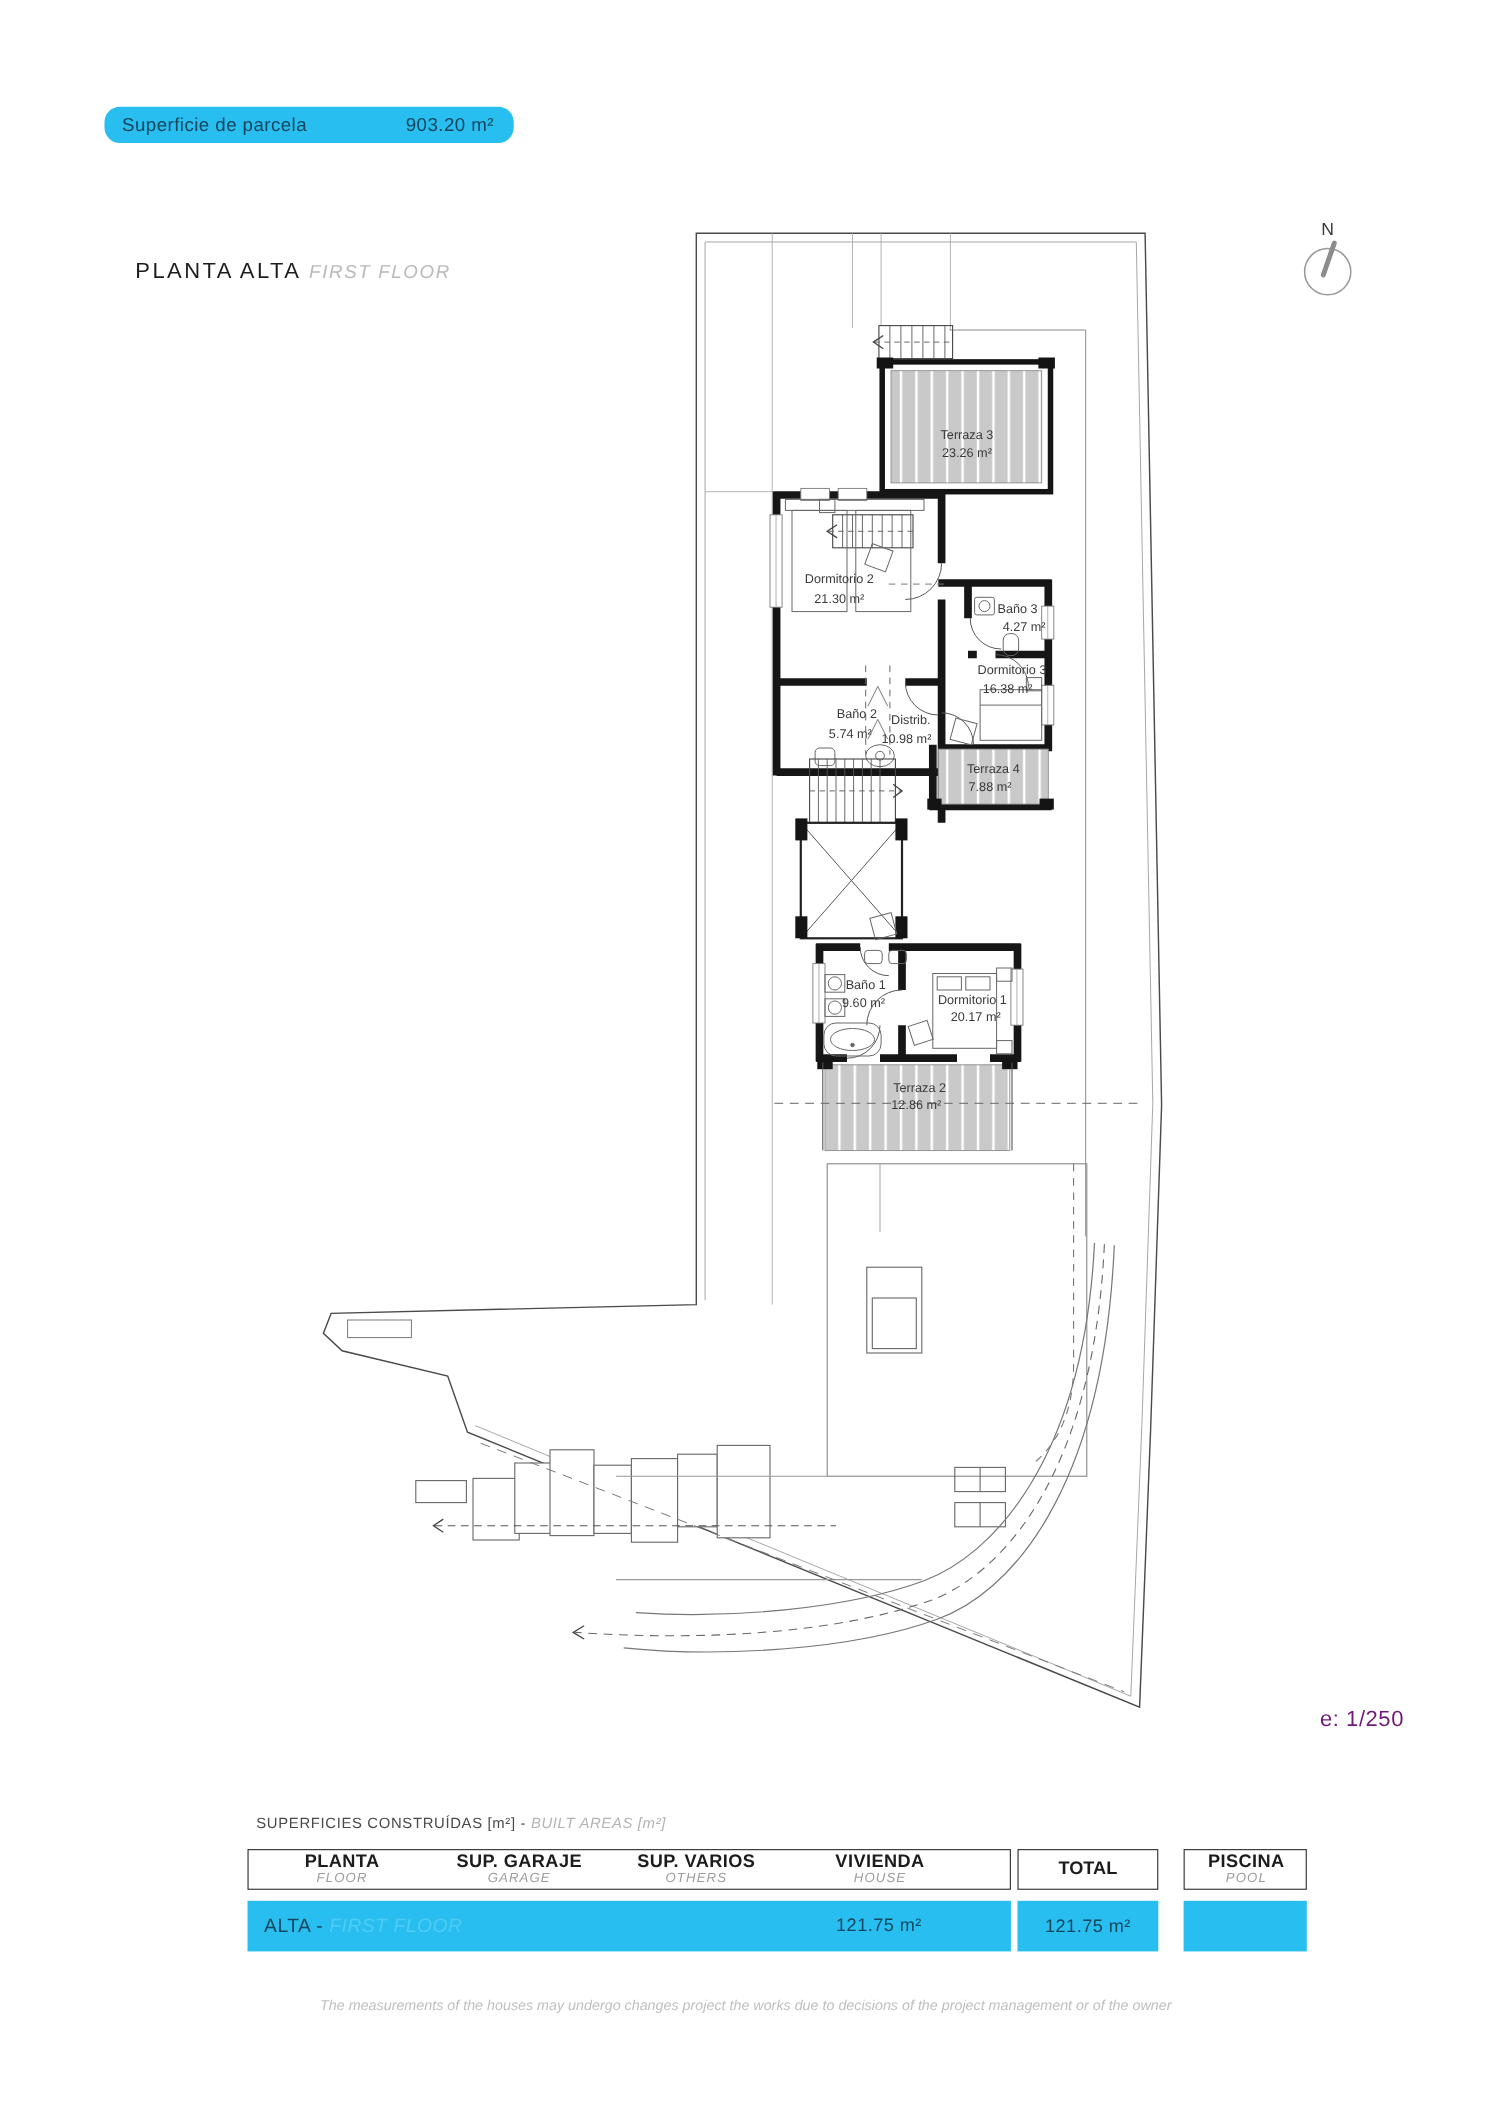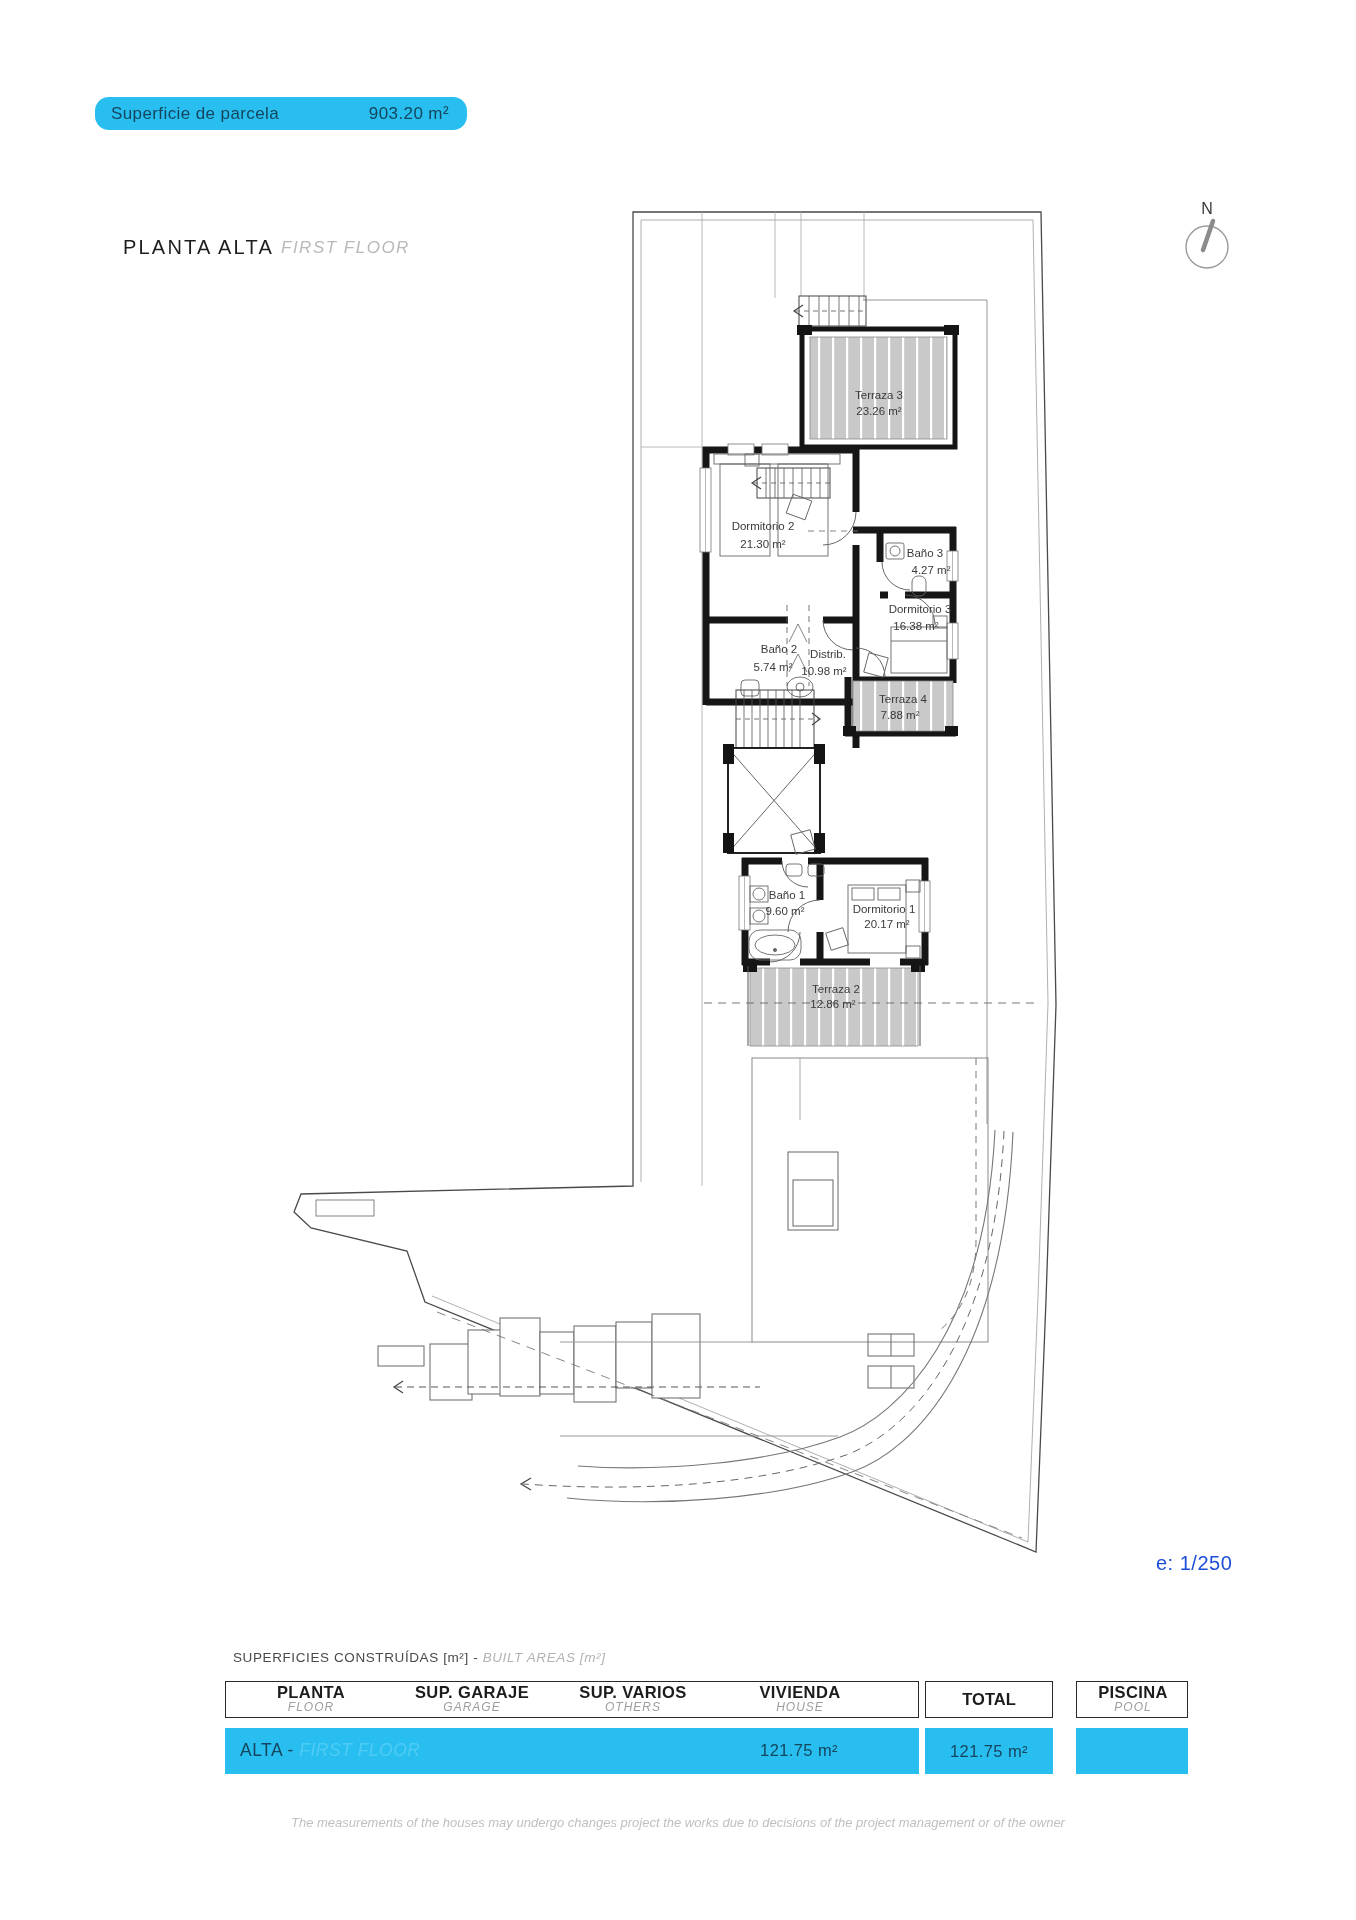--- a/index.html
+++ b/index.html
@@ -11,21 +11,21 @@
     position:absolute;left:95px;top:97px;width:372px;height:33px;
     background:#29bef0;display:flex;align-items:center;justify-content:space-between;
     padding:0 18px 0 16px;box-sizing:border-box;border-radius:14px;
   }
   .banner span{font-size:17px;color:#14465e;letter-spacing:.4px;}
   .heading{position:absolute;left:123px;top:236px;height:22px;}
   .heading .title{font-size:20px;color:#1d1d1d;letter-spacing:2.2px;font-weight:500;}
   .heading .subtitle{position:absolute;left:158px;top:2px;font-size:17px;color:#b9b9b9;
     font-style:italic;letter-spacing:1.5px;white-space:nowrap;}
   .plan-svg{position:absolute;left:0;top:0;}
-  .scale-label{position:absolute;left:1156px;top:1552px;font-size:20px;color:#1d4ed8;letter-spacing:.5px;}
+  .scale-label{position:absolute;left:1200px;top:1552px;font-size:20px;color:#701a75;letter-spacing:.5px;}
   .areas-caption{position:absolute;left:233px;top:1650px;font-size:13.5px;color:#4a4a4a;letter-spacing:.6px;}
   .areas-caption .en{color:#b3b3b3;font-style:italic;}
   .tbl-box{position:absolute;border:1.6px solid #2a2a2a;box-sizing:border-box;background:#fff;}
   .tbl-main{left:225px;top:1681px;width:694px;height:37px;}
   .tbl-total{left:925px;top:1681px;width:128px;height:37px;display:flex;align-items:center;justify-content:flex-end;}
   .tbl-pool{left:1076px;top:1681px;width:112px;height:37px;}
   .hcell{position:absolute;top:2px;transform:translateX(-50%);text-align:center;white-space:nowrap;}
   .hcell .lab{font-size:16.5px;font-weight:bold;color:#1c1c1c;letter-spacing:.4px;display:block;line-height:17px;}
   .hcell .sub{font-size:12px;color:#9d9d9d;font-style:italic;letter-spacing:1px;display:block;line-height:13px;}
   .hcell-center{position:relative;text-align:center;width:100%;}

